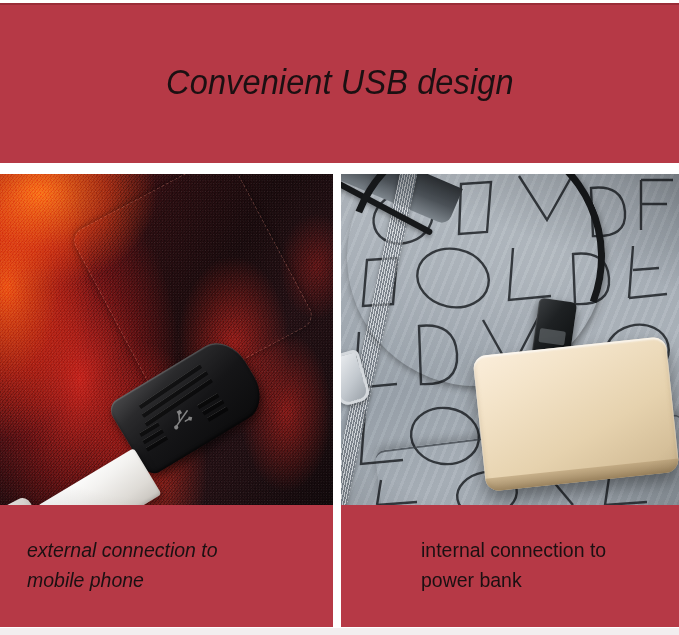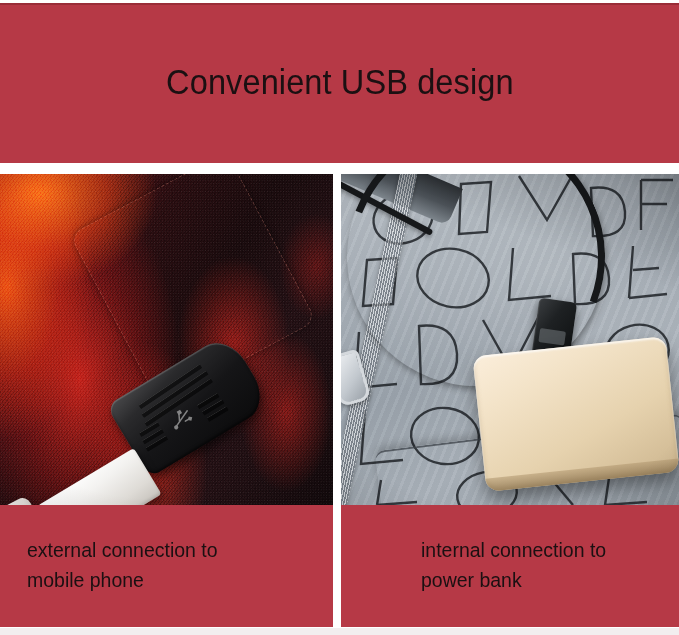--- a/index.html
+++ b/index.html
@@ -24,20 +24,21 @@
   .header-banner {
     position: absolute;
     left: 0;
     top: 3px;
     width: 679px;
     height: 160px;
     background: #b63946;
     display: flex;
     align-items: center;
     justify-content: center;
+    font-style: italic;
   }
   .header-banner::before {
     content: "";
     position: absolute;
     left: 0; top: 0; right: 0;
     height: 2px;
     background: rgba(120,30,40,0.45);
   }
   .header-title {
     font-size: 35px;
@@ -58,21 +59,21 @@
     top: 174px;
     width: 679px;
     height: 461px;
   }
   .panel {
     position: absolute;
     top: 0;
     width: 333px;
     height: 461px;
   }
-  .panel-left  { left: 0; }
+  .panel-left  { left: 0; font-style: italic; }
   .panel-right { left: 341px; width: 338px; }
 
   .photo {
     position: absolute;
     left: 0; top: 0;
     width: 100%;
     height: 331px;
     overflow: hidden;
   }
 

